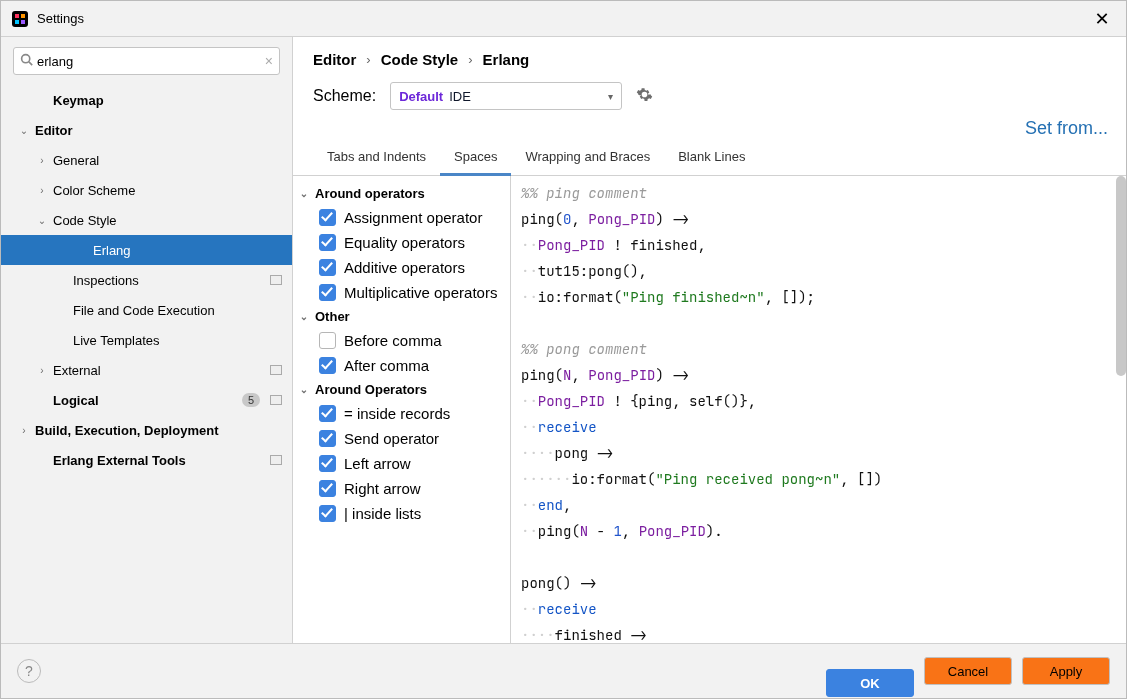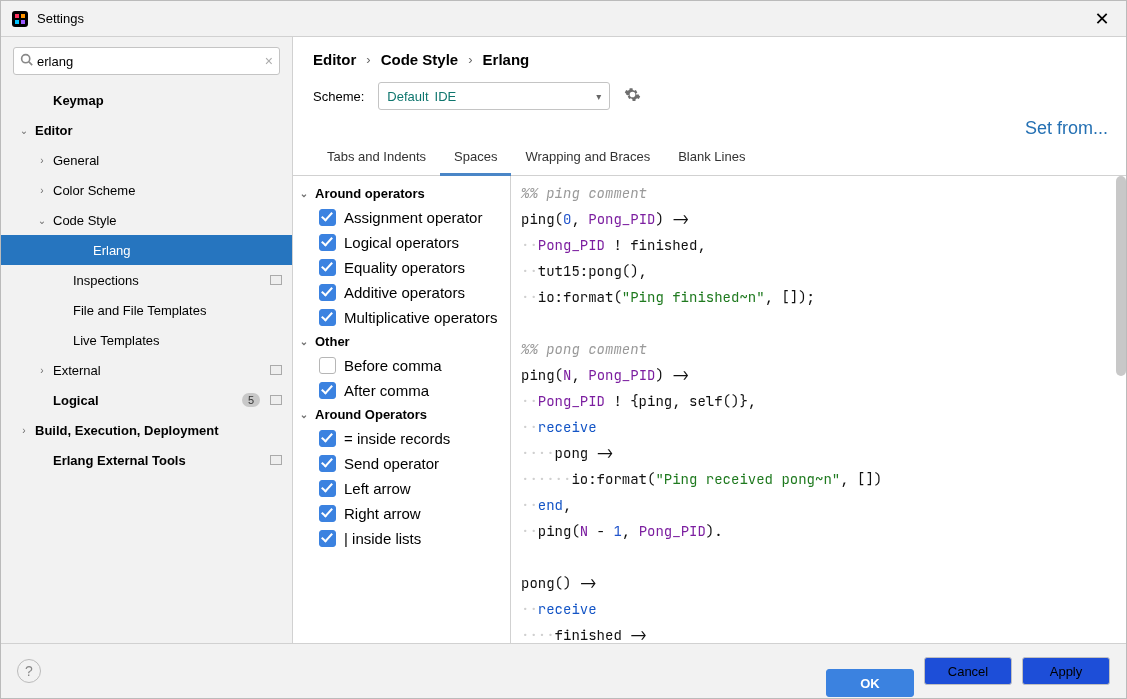--- a/index.html
+++ b/index.html
@@ -130,34 +130,34 @@
     font-size: 15px;
     margin-bottom: 14px;
   }
   .breadcrumb .crumb { font-weight: 700; }
   .breadcrumb .sep { color: #666; font-size: 13px; }
   .scheme-row {
     display: flex;
     align-items: center;
     gap: 14px;
   }
-  .scheme-row label { font-size: 13px; }
+  .scheme-row label { font-size: 16px; }
   .scheme-select {
     display: flex;
     align-items: center;
     border: 1px solid #c4c4c4;
     border-radius: 3px;
     height: 28px;
     width: 232px;
     padding: 0 8px;
     background: #fff;
     cursor: pointer;
   }
-  .scheme-select .val { color: #0f766e; font-weight: 400; }
-  .scheme-select .scope { color: #0f766e; margin-left: 6px; }
+  .scheme-select .val { color: #6d28d9; font-weight: 700; }
+  .scheme-select .scope { color: #0f172a; margin-left: 6px; }
   .scheme-select .dd { margin-left: auto; color: #666; font-size: 10px; }
   .gear-icon { color: #6e6e6e; font-size: 16px; cursor:pointer; }
   .setfrom-row {
     display: flex;
     justify-content: flex-end;
     padding: 4px 18px 2px 0;
   }
   .setfrom-row a { color: #2470b3; text-decoration: none; font-size: 18px; cursor:pointer;}
   .tabs {
     display: flex;
@@ -272,21 +272,21 @@
     color:#888;
     display:flex;align-items:center;justify-content:center;
     font-size:14px;
     cursor:pointer;
   }
   .footer .spacer { flex: 1; }
   .btn {
     height: 28px;
     min-width: 88px;
     border: 1px solid #c0c0c0;
-    background: #1d4ed8;
+    background: #f97316;
     border-radius: 3px;
     font-size: 13px;
     cursor: pointer;
     padding: 0 14px;
   }
   .btn.primary {
     background: #3b82e0;
     border-color: #3b82e0;
     color: #fff;
     font-weight: 600;
@@ -350,21 +350,21 @@
           <span class="chev">&nbsp;</span>
           <span class="label">Erlang</span>
         </div>
         <div class="tree-item indent-2">
           <span class="chev">&nbsp;</span>
           <span class="label">Inspections</span>
           <span class="modmark"></span>
         </div>
         <div class="tree-item indent-2">
           <span class="chev">&nbsp;</span>
-          <span class="label">File and File Templates</span>
+          <span class="label">File and Code Execution</span>
         </div>
         <div class="tree-item indent-2">
           <span class="chev">&nbsp;</span>
           <span class="label">Live Templates</span>
         </div>
         <div class="tree-item indent-1">
           <span class="chev">›</span>
           <span class="label">External</span>
           <span class="modmark"></span>
         </div>
@@ -423,24 +423,20 @@
           <div class="opt-group-header">
             <span class="chev">⌄</span>
             <span>Around operators</span>
           </div>
           <div class="opt-item">
             <input type="checkbox" checked="" style="">
             <span class="lbl">Assignment operator</span>
           </div>
           <div class="opt-item">
             <input type="checkbox" checked="" style="">
-            <span class="lbl">Logical operators</span>
-          </div>
-          <div class="opt-item">
-            <input type="checkbox" checked="" style="">
             <span class="lbl">Equality operators</span>
           </div>
           <div class="opt-item">
             <input type="checkbox" checked="" style="">
             <span class="lbl">Additive operators</span>
           </div>
           <div class="opt-item">
             <input type="checkbox" checked="" style="">
             <span class="lbl">Multiplicative operators</span>
           </div>

